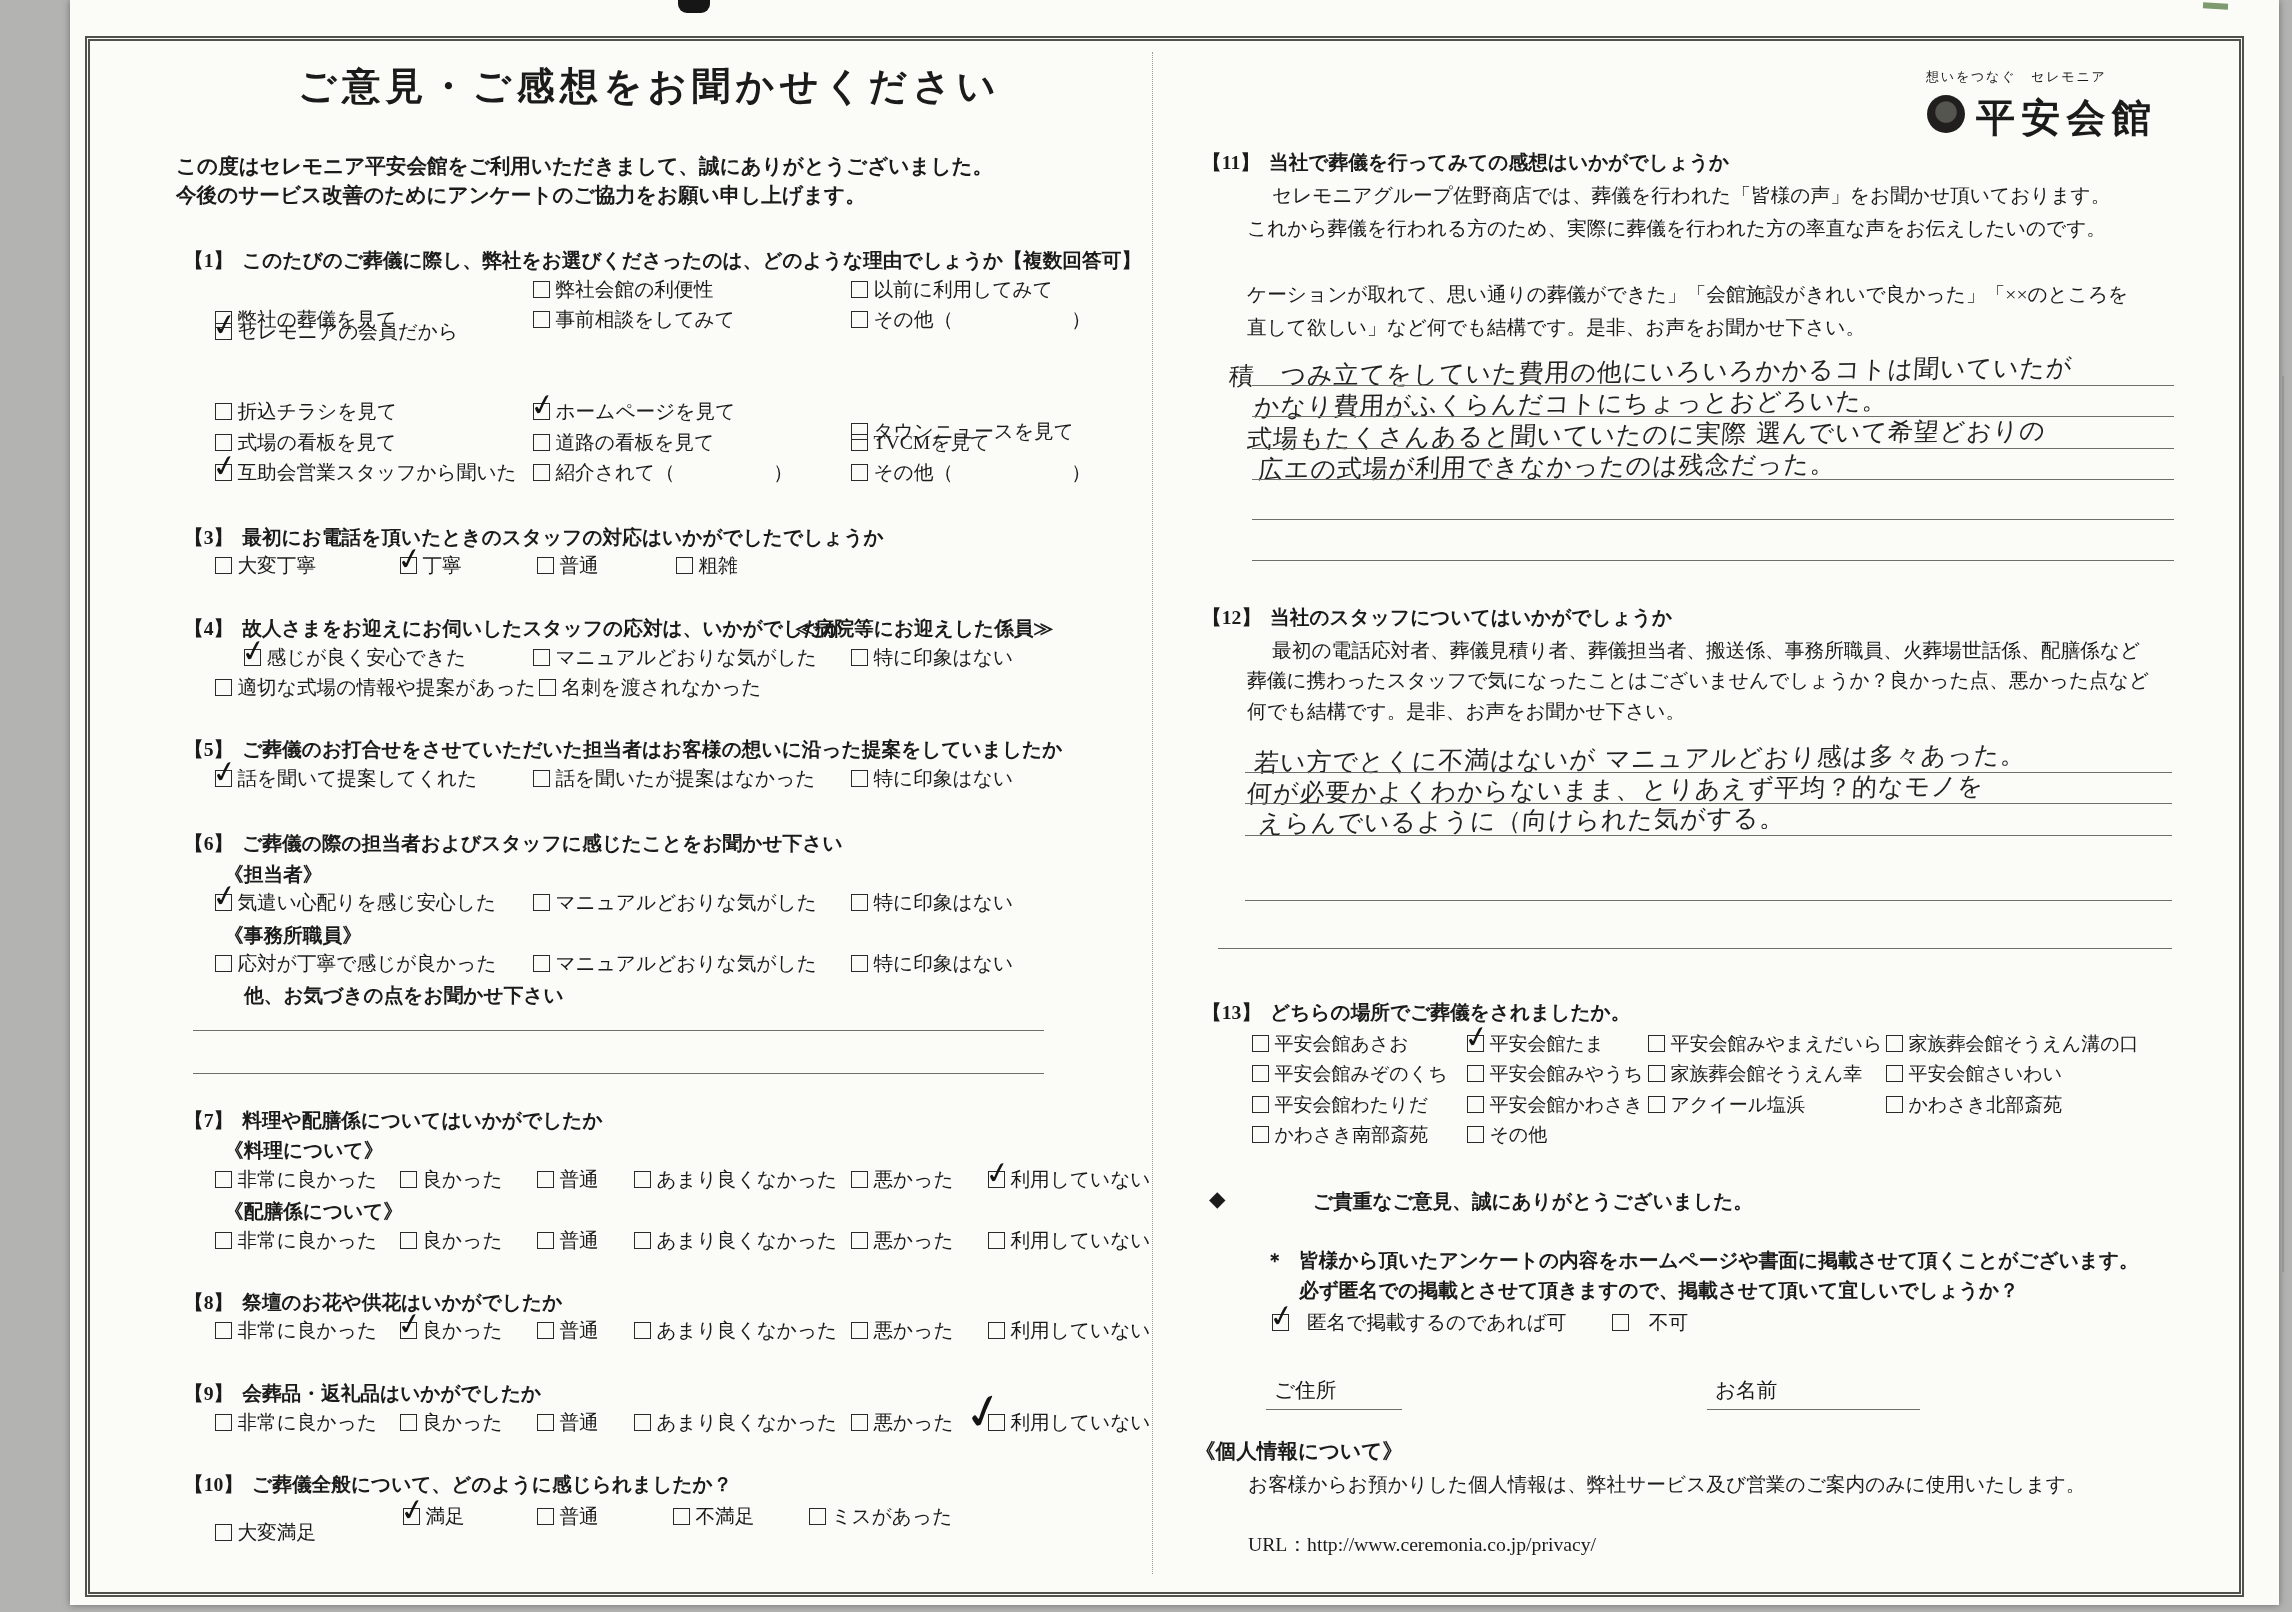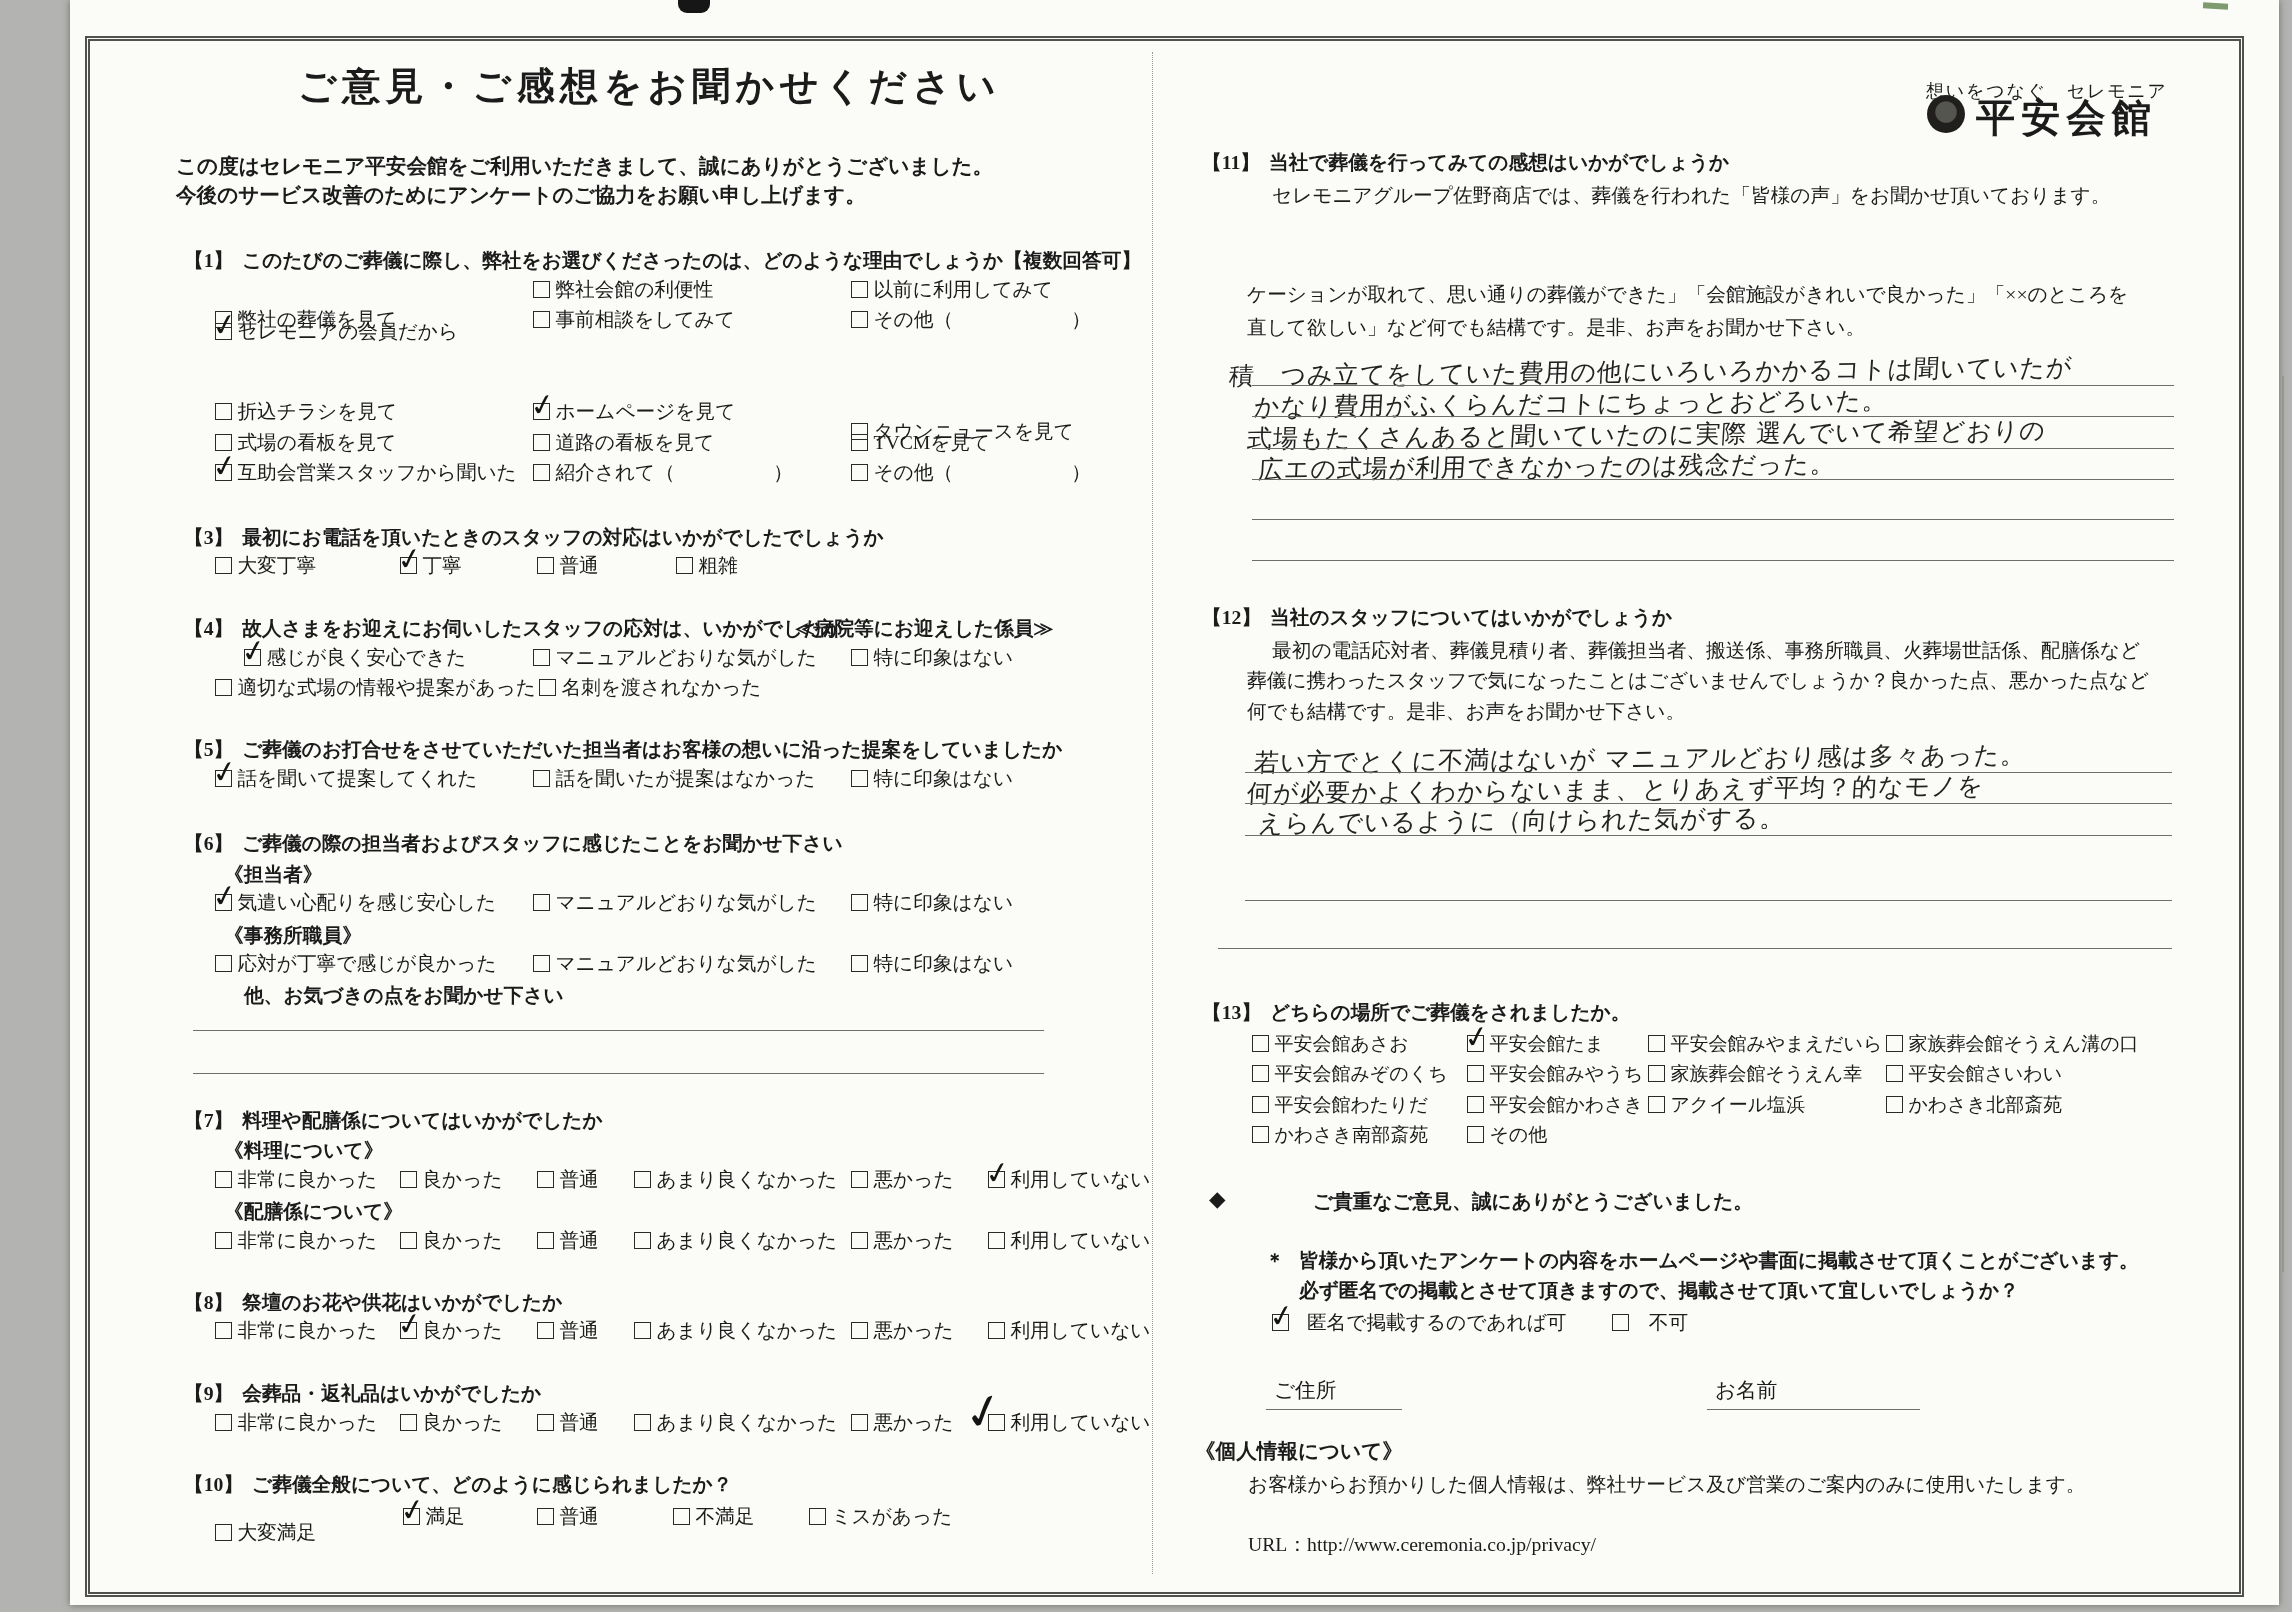--- a/index.html
+++ b/index.html
@@ -24,21 +24,21 @@
   .mark::before{content:"✓";font-family:"DejaVu Sans",sans-serif;font-size:30px;font-weight:bold;
         color:#141414;display:block;transform:rotate(-10deg);}
   .box.checked .mark{display:block;}
   .opt.big .mark{left:-25px;top:-30px;}
   .opt.big .mark::before{font-size:48px;transform:rotate(-14deg);}
   .dl{position:absolute;font-size:19.7px;white-space:nowrap;}
   .rule{position:absolute;height:0;border-bottom:1.8px solid #6e6e6a;}
   .hw{position:absolute;font-size:25px;white-space:nowrap;color:#101010;
       font-family:"DejaVu Sans",sans-serif;letter-spacing:0.9px;opacity:.92;
       transform:rotate(-0.6deg) skewX(-4deg);}
-  .tagline{position:absolute;left:1926px;top:79px;font-size:18px;letter-spacing:1.8px;white-space:nowrap;}
+  .tagline{position:absolute;left:1926px;top:68px;font-size:13px;letter-spacing:1.8px;white-space:nowrap;}
   .crest{position:absolute;left:1927px;top:95px;width:38px;height:38px;border-radius:50%;
       background:radial-gradient(circle at 50% 45%, #55554f 0 36%, #201f1d 40% 100%);}
   .brand{position:absolute;left:1976px;top:91px;font-size:39px;font-weight:bold;letter-spacing:6.3px;white-space:nowrap;}
   .mono{font-family:"Liberation Serif",serif;}
   .artifact{position:absolute;}
 </style>
 </head>
 <body>
 
 <div id="screen">
@@ -142,20 +142,21 @@
 
   <div class="hq" style="left:184px;top:1471px;"><span class="no">【10】</span><span>ご葬儀全般について、どのように感じられましたか？</span></div>
   <span class="opt" style="left:215px;top:1505px;margin-top:16px;"><span class="box"></span><span>大変満足</span></span>
   <span class="opt" style="left:403px;top:1505px;"><span class="box checked"><span class="mark"></span></span><span>満足</span></span>
   <span class="opt" style="left:537px;top:1505px;"><span class="box"></span><span>普通</span></span>
   <span class="opt" style="left:673px;top:1505px;"><span class="box"></span><span>不満足</span></span>
   <span class="opt" style="left:809px;top:1505px;"><span class="box"></span><span>ミスがあった</span></span>
 
   <div class="hq" style="left:1202px;top:149px;"><span class="no">【11】</span><span>当社で葬儀を行ってみての感想はいかがでしょうか</span></div>
   <div class="dl" style="left:1272px;top:182px;">セレモニアグループ佐野商店では、葬儀を行われた「皆様の声」をお聞かせ頂いております。</div>
+  <div class="dl" style="left:1247px;top:215px;">これから葬儀を行われる方のため、実際に葬儀を行われた方の率直な声をお伝えしたいのです。</div>
   <div class="dl" style="left:1247px;top:281px;">ケーションが取れて、思い通りの葬儀ができた」「会館施設がきれいで良かった」「××のところを</div>
   <div class="dl" style="left:1247px;top:314px;">直して欲しい」など何でも結構です。是非、お声をお聞かせ下さい。</div>
   <div class="hw" style="left:1229px;top:355px;">積　つみ立てをしていた費用の他にいろいろかかるコトは聞いていたが</div>
   <div class="hw" style="left:1254px;top:387px;">かなり費用がふくらんだコトにちょっとおどろいた。</div>
   <div class="hw" style="left:1247px;top:418px;">式場もたくさんあると聞いていたのに実際 選んでいて希望どおりの</div>
   <div class="hw" style="left:1258px;top:450px;">広エの式場が利用できなかったのは残念だった。</div>
   <div class="rule" style="left:1252px;top:385px;width:922px;"></div>
   <div class="rule" style="left:1252px;top:416px;width:922px;"></div>
   <div class="rule" style="left:1252px;top:448px;width:922px;"></div>
   <div class="rule" style="left:1252px;top:479px;width:922px;"></div>

